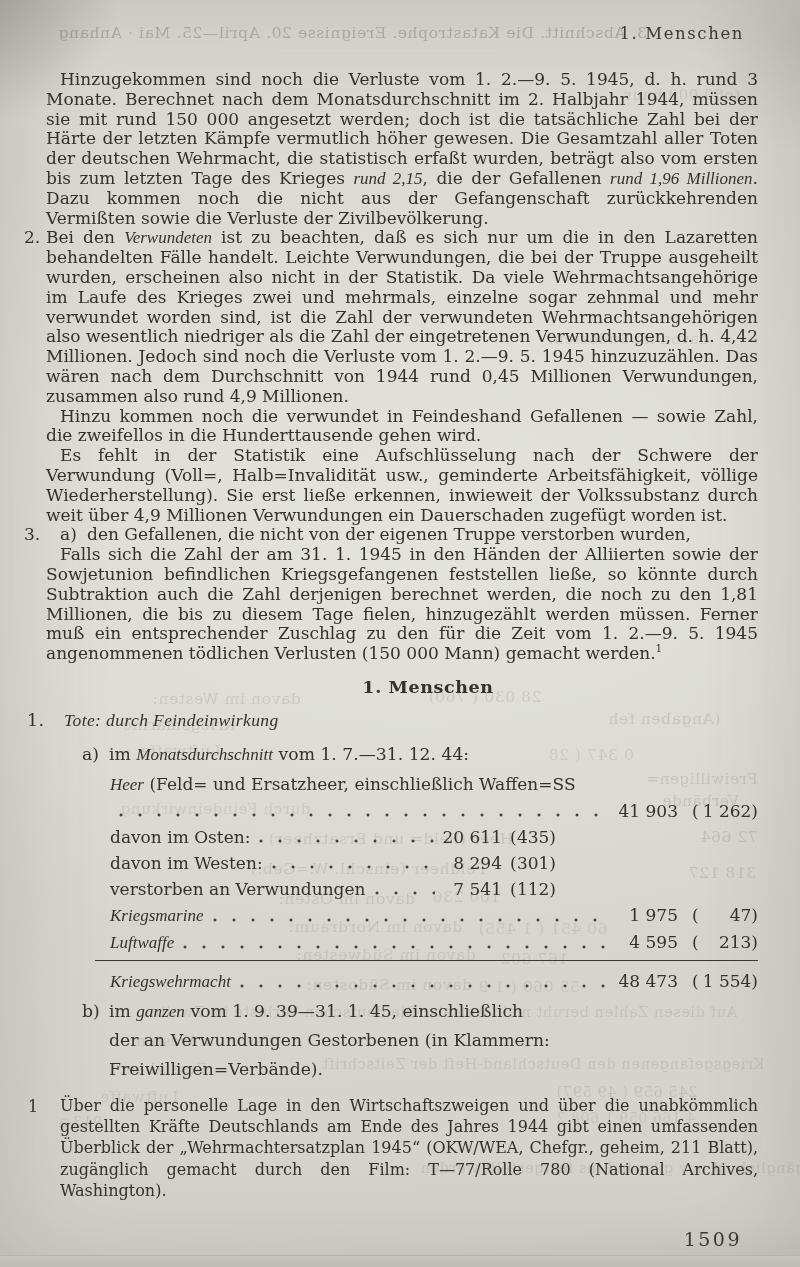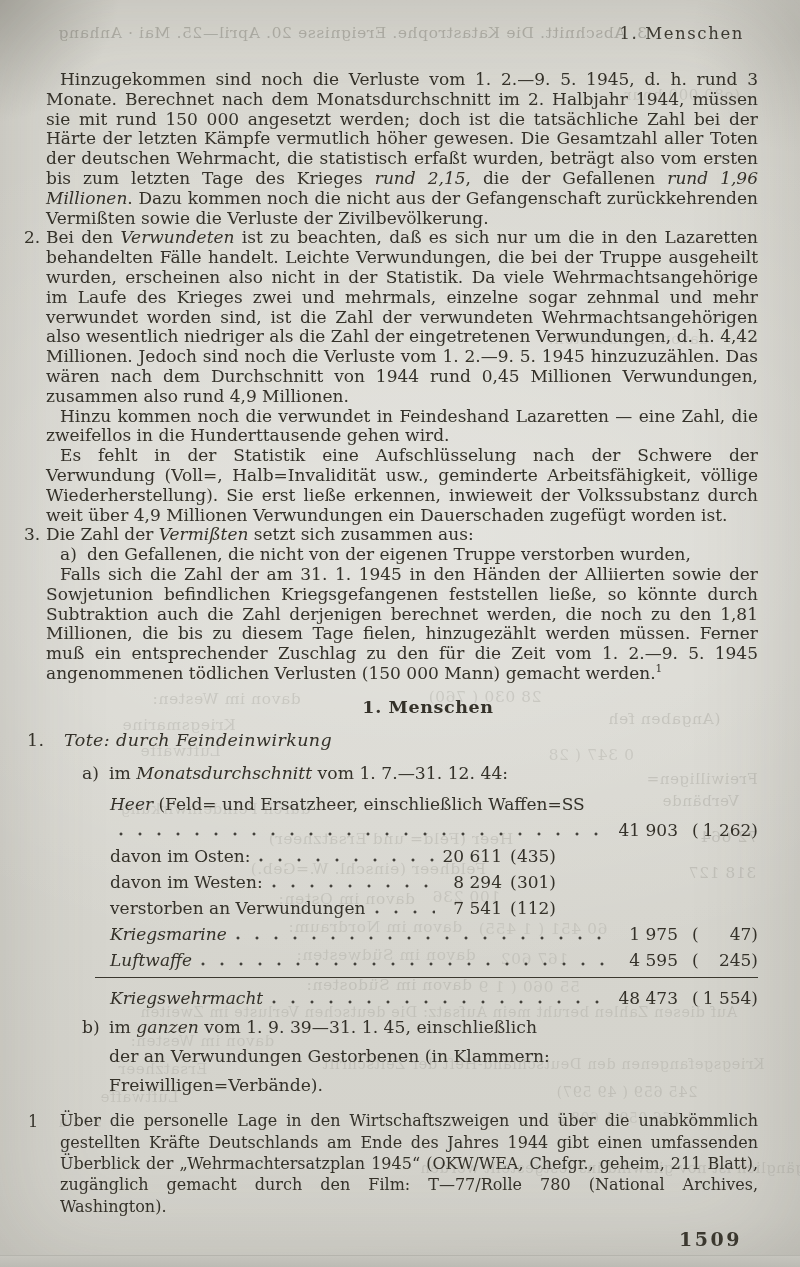--- a/index.html
+++ b/index.html
@@ -42,24 +42,24 @@
   .trow.short .tval{min-width:60px;}
   .tparen{flex:0 0 auto;display:inline-flex;justify-content:space-between;width:66px;margin-left:14px;}
   .trow.short .tparen{width:46px;margin-left:8px;}
   .trule{height:0;border-top:1.5px solid #3b382f;margin:7px 0 10px -15px;}
   .b-block{margin-left:36px;margin-top:10px;font-size:17.2px;}
   .b-line{margin-bottom:9px;}
   .b-cont{margin-left:27px;}
   .footnote{position:relative;margin-top:15px;font-size:16px;line-height:21.3px;}
   .fn-mark{position:absolute;left:-18px;top:1px;}
   .fn-text{margin-left:14px;text-align:justify;}
-  .page-number{position:absolute;top:1228px;right:58px;font-size:19px;letter-spacing:2.5px;color:#3b382f;font-weight:bold;}
+  .page-number{position:absolute;top:1228px;right:58px;font-size:19px;letter-spacing:2.5px;color:#3b382f;}
   .ghost{position:absolute;transform:scaleX(-1);white-space:nowrap;color:#514f45;
     filter:blur(0.7px);letter-spacing:0.6px;pointer-events:none;}
-  i{font-style:italic;}
+  i{font-style:italic;font-family:Liberation Serif, serif;}
   sup{font-size:0.62em;vertical-align:super;line-height:0;}
 </style>
 </head>
 <body>
 
 <div class="page">
 
   <div id="ghost-layer">
       <span class="ghost" style="left: 58px; top: 24px; font-size: 15.5px; opacity: 0.3;">3. Abschnitt. Die Katastrophe. Ereignisse 20. April—25. Mai · Anhang</span>
       <span class="ghost" style="left: 624px; top: 86px; font-size: 15px; opacity: 0.13;">(o80 000 bnur</span>
@@ -101,27 +101,26 @@
   <div class="content">
     <div class="flow">
 
       <div class="para indent">Hinzugekommen sind noch die Verluste vom 1. 2.—9. 5. 1945, d. h. rund 3 Monate. Berechnet nach dem Monatsdurchschnitt im 2. Halbjahr 1944, müssen sie mit rund 150 000 angesetzt werden; doch ist die tatsächliche Zahl bei der Härte der letzten Kämpfe vermutlich höher gewesen. Die Gesamtzahl aller Toten der deutschen Wehrmacht, die statistisch erfaßt wurden, beträgt also vom ersten bis zum letzten Tage des Krieges <i>rund 2,15</i>, die der Gefallenen <i>rund 1,96 Millionen</i>. Dazu kommen noch die nicht aus der Gefangenschaft zurückkehrenden Vermißten sowie die Verluste der Zivilbevölkerung.</div>
 
       <div class="para item">
         <span class="num">2.</span>
         <span>Bei den <i>Verwundeten</i> ist zu beachten, daß es sich nur um die in den Lazaretten behandelten Fälle handelt. Leichte Verwundungen, die bei der Truppe ausgeheilt wurden, erscheinen also nicht in der Statistik. Da viele Wehrmachtsangehörige im Laufe des Krieges zwei und mehrmals, einzelne sogar zehnmal und mehr verwundet worden sind, ist die Zahl der verwundeten Wehrmachtsangehörigen also wesentlich niedriger als die Zahl der eingetretenen Verwundungen, d. h. 4,42 Millionen. Jedoch sind noch die Verluste vom 1. 2.—9. 5. 1945 hinzuzuzählen. Das wären nach dem Durchschnitt von 1944 rund 0,45 Millionen Verwundungen, zusammen also rund 4,9 Millionen.</span>
       </div>
 
-      <div class="para indent">Hinzu kommen noch die verwundet in Feindeshand Lazaretten — eine Zahl, die zweifellos in die Hunderttausende gehen wird.</div>
+      <div class="para indent">Hinzu kommen noch die verwundet in Feindeshand Gefallenen — sowie Zahl, die zweifellos in die Hunderttausende gehen wird.</div>
 
       <div class="para indent">Es fehlt in der Statistik eine Aufschlüsselung nach der Schwere der Verwundung (Voll=, Halb=Invalidität usw., geminderte Arbeitsfähigkeit, völlige Wiederherstellung). Sie erst ließe erkennen, inwieweit der Volkssubstanz durch weit über 4,9 Millionen Verwundungen ein Dauerschaden zugefügt worden ist.</div>
 
       <div class="para item">
         <span class="num">3.</span>
-        <span>Die Zahl der <i>Vermißten</i> setzt sich zusammen aus:</span>
       </div>
       <div class="sub">
         <span class="submark">a)</span><span>den Gefallenen, die nicht von der eigenen Truppe verstorben wurden,</span>
       </div>
 
       <div class="para indent">Falls sich die Zahl der am 31. 1. 1945 in den Händen der Alliierten sowie der Sowjetunion befindlichen Kriegsgefangenen feststellen ließe, so könnte durch Subtraktion auch die Zahl derjenigen berechnet werden, die noch zu den 1,81 Millionen, die bis zu diesem Tage fielen, hinzugezählt werden müssen. Ferner muß ein entsprechender Zuschlag zu den für die Zeit vom 1. 2.—9. 5. 1945 angenommenen tödlichen Verlusten (150 000 Mann) gemacht werden.<sup>1</sup></div>
 
       <div class="sec-head">1. Menschen</div>
 
       <div class="tote-line">
@@ -180,21 +179,21 @@
               <span>(</span>
               <span>47)</span>
             </span>
           </div>
           <div class="trow wide">
             <span><i>Luftwaffe</i></span>
             <span class="leader"></span>
             <span class="tval">4 595</span>
             <span class="tparen">
               <span>(</span>
-              <span>245)</span>
+              <span>213)</span>
             </span>
           </div>
           <div class="trule"></div>
           <div class="trow wide">
             <span><i>Kriegswehrmacht</i></span>
             <span class="leader"></span>
             <span class="tval">48 473</span>
             <span class="tparen">
               <span>(</span>
               <span>1 554)</span>

